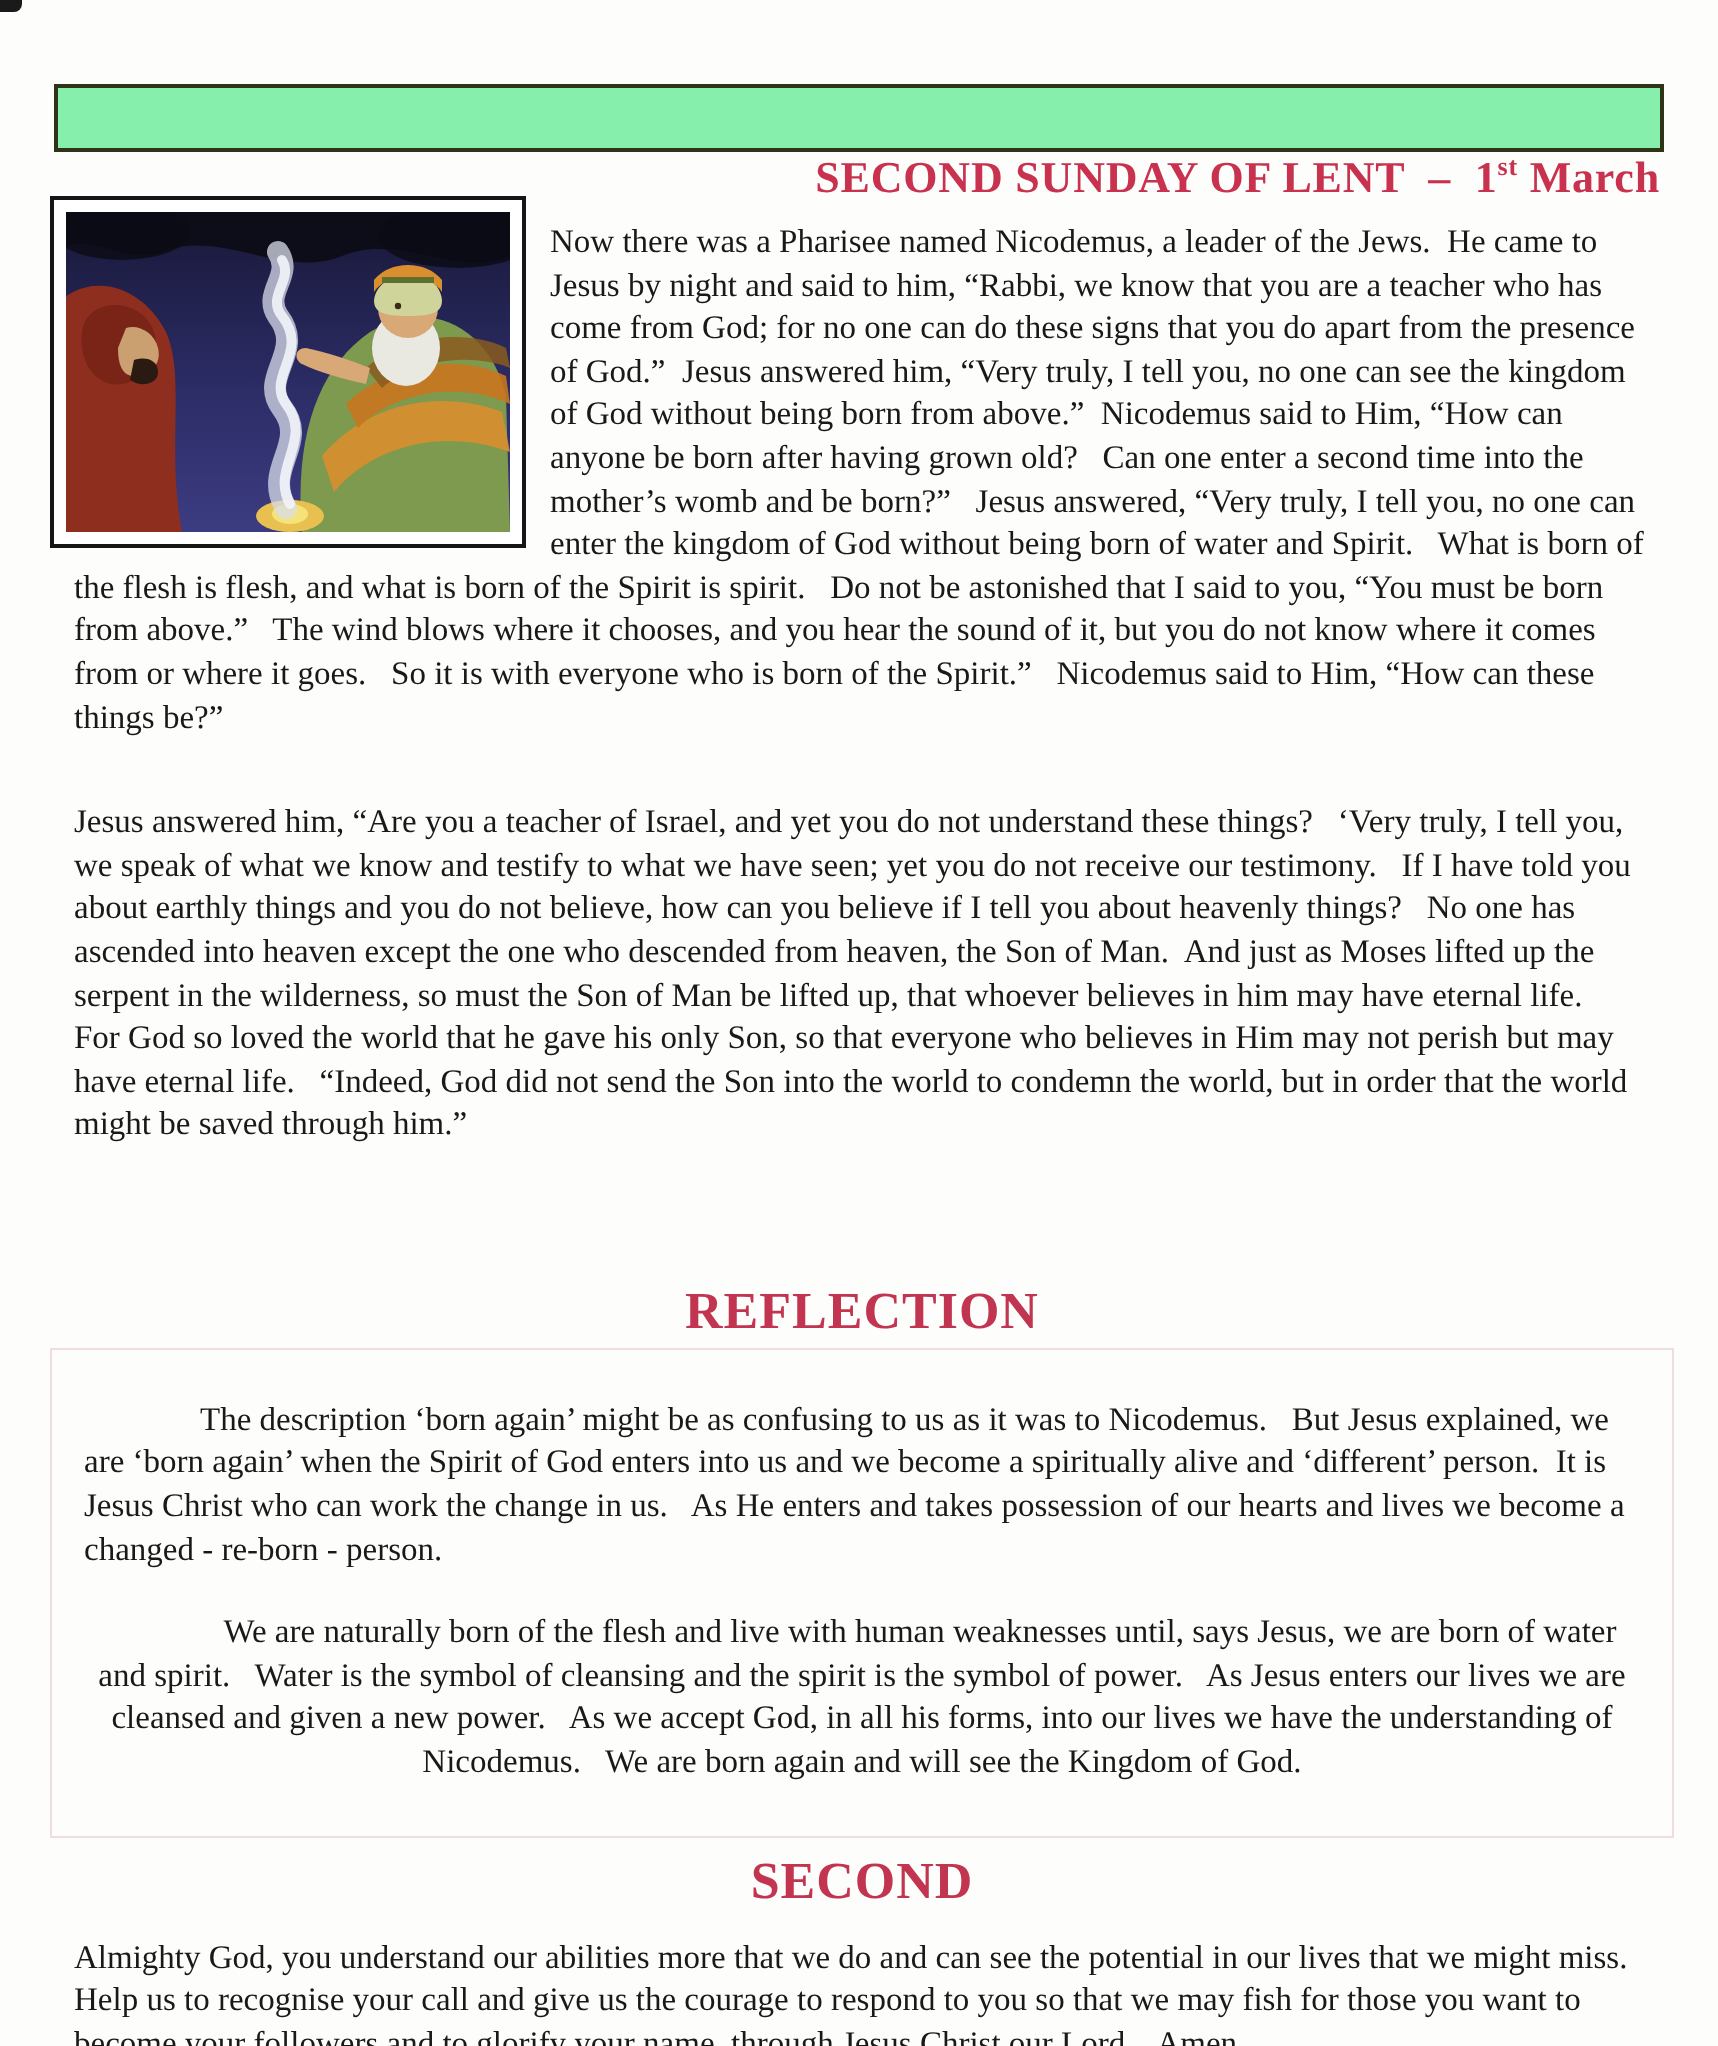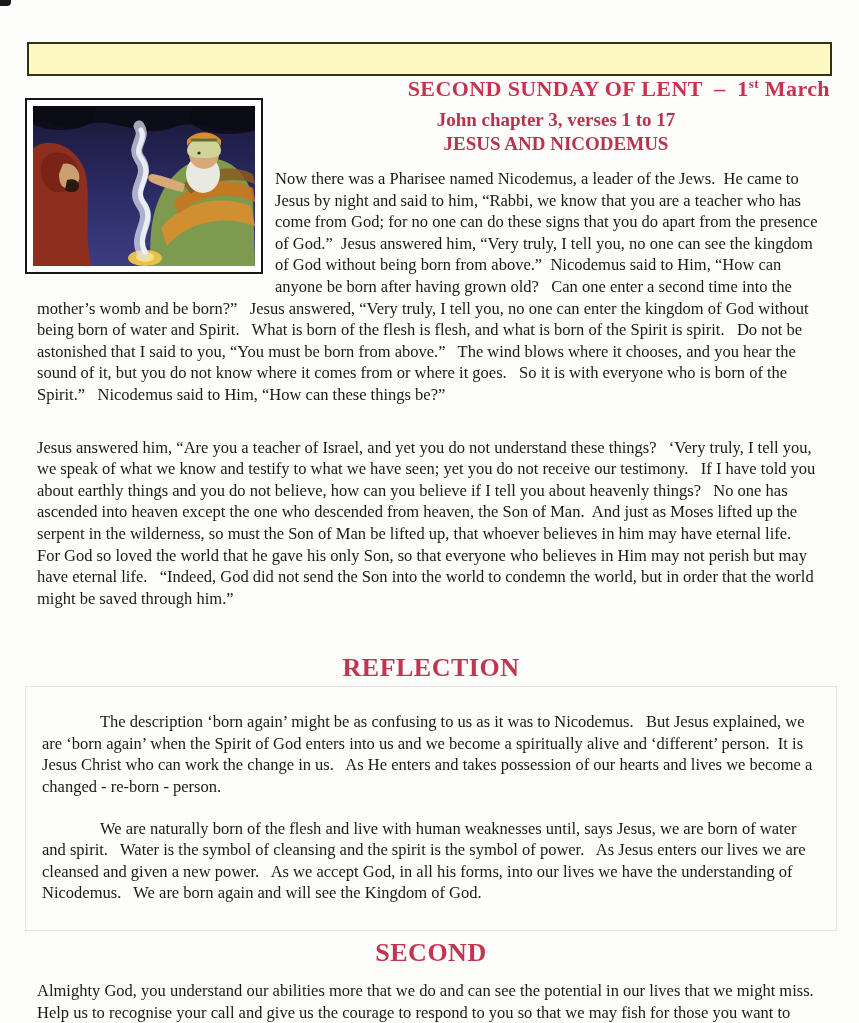--- a/index.html
+++ b/index.html
@@ -11,21 +11,21 @@
     font-family:"Liberation Serif", serif;
     color:#191919;
     overflow:hidden;
   }
   .scan-mark{
     position:absolute;left:0;top:0;width:11px;height:6px;
     background:#1a1a1a;border-bottom-right-radius:4px;
   }
   .banner{
     position:absolute;left:27px;top:42px;width:801px;height:30px;
-    background:#fef9c3;border:2px solid #2f3418;
+    background:#86efac;border:2px solid #2f3418;
     text-align:right;line-height:30px;
     font-size:22px;font-weight:bold;color:#c8324f;
     white-space:pre;letter-spacing:.4px;
   }
   .banner sup{font-size:13px;line-height:0;}
   .content{
     position:absolute;left:25px;top:98px;width:812px;
   }
   .illustration-frame{
     float:left;width:222px;height:160px;
@@ -38,29 +38,29 @@
     font-size:19px;line-height:24px;margin:10px 0 10px 0;
   }
   .body-text{
     font-size:16.5px;line-height:21.6px;margin:12px;
     white-space:pre-wrap;text-align:left;
   }
   .para2{margin-top:31px;}
   .section-heading{
     clear:both;text-align:center;color:#c23550;
     font-size:26px;font-weight:bold;letter-spacing:.5px;
-    margin:44px 0 3px 0;
+    margin:68px 0 3px 0;
   }
   .section-heading.prayer-heading{margin:7px 0 3px 0;}
   .reflection-box{
     border:1px solid #f0dede;
     padding:12px 4px 14px 4px;
   }
   .indent{text-indent:58px;}
-  .r2{margin-top:20px;}
+  .r2{margin-top:20px;text-align:center;}
 </style>
 </head>
 <body>
 
 <div class="page">
 
   <div class="scan-mark"></div>
 
   <div class="banner">
     <span>SECOND SUNDAY OF LENT  –  1</span><sup>st</sup><span> March</span>
@@ -100,24 +100,20 @@
         <path d="M30,58 C36,56 44,60 46,68 C48,76 42,82 34,82 C28,82 26,76 26,68 Z" fill="#caa070"></path>
         <path d="M34,74 C40,72 46,74 46,80 C46,86 38,88 32,84 Z" fill="#2a1a12"></path>
 
         <ellipse cx="112" cy="152" rx="17" ry="8" fill="#e8c050"></ellipse>
         <ellipse cx="112" cy="151" rx="9" ry="5" fill="#f6e27a"></ellipse>
         <path d="M110,148 C98,128 122,116 108,98 C96,82 120,70 106,52 C98,40 114,32 106,20" fill="none" stroke="#d8dcea" stroke-width="11" stroke-linecap="round" opacity="0.75"></path>
         <path d="M112,146 C102,128 124,114 110,96 C100,82 122,70 108,52 C100,42 114,34 108,24" fill="none" stroke="#f2f4fa" stroke-width="5" stroke-linecap="round" opacity="0.9"></path>
       </svg>
     </div>
 
-    <div class="scripture-heading">
-      <div>John chapter 3, verses 1 to 17</div>
-      <div>JESUS AND NICODEMUS</div>
-    </div>
 
     <p class="body-text">Now there was a Pharisee named Nicodemus, a leader of the Jews.  He came to Jesus by night and said to him, “Rabbi, we know that you are a teacher who has come from God; for no one can do these signs that you do apart from the presence of God.”  Jesus answered him, “Very truly, I tell you, no one can see the kingdom of God without being born from above.”  Nicodemus said to Him, “How can anyone be born after having grown old?   Can one enter a second time into the mother’s womb and be born?”   Jesus answered, “Very truly, I tell you, no one can enter the kingdom of God without being born of water and Spirit.   What is born of the flesh is flesh, and what is born of the Spirit is spirit.   Do not be astonished that I said to you, “You must be born from above.”   The wind blows where it chooses, and you hear the sound of it, but you do not know where it comes from or where it goes.   So it is with everyone who is born of the Spirit.”   Nicodemus said to Him, “How can these things be?”</p>
 
     <p class="body-text para2">Jesus answered him, “Are you a teacher of Israel, and yet you do not understand these things?   ‘Very truly, I tell you, we speak of what we know and testify to what we have seen; yet you do not receive our testimony.   If I have told you about earthly things and you do not believe, how can you believe if I tell you about heavenly things?   No one has ascended into heaven except the one who descended from heaven, the Son of Man.  And just as Moses lifted up the serpent in the wilderness, so must the Son of Man be lifted up, that whoever believes in him may have eternal life.   For God so loved the world that he gave his only Son, so that everyone who believes in Him may not perish but may have eternal life.   “Indeed, God did not send the Son into the world to condemn the world, but in order that the world might be saved through him.”</p>
 
     <h2 class="section-heading">REFLECTION</h2>
 
     <div class="reflection-box">
       <p class="body-text indent">The description ‘born again’ might be as confusing to us as it was to Nicodemus.   But Jesus explained, we are ‘born again’ when the Spirit of God enters into us and we become a spiritually alive and ‘different’ person.  It is Jesus Christ who can work the change in us.   As He enters and takes possession of our hearts and lives we become a changed - re-born - person.</p>
       <p class="body-text indent r2">We are naturally born of the flesh and live with human weaknesses until, says Jesus, we are born of water and spirit.   Water is the symbol of cleansing and the spirit is the symbol of power.   As Jesus enters our lives we are cleansed and given a new power.   As we accept God, in all his forms, into our lives we have the understanding of Nicodemus.   We are born again and will see the Kingdom of God.</p>

